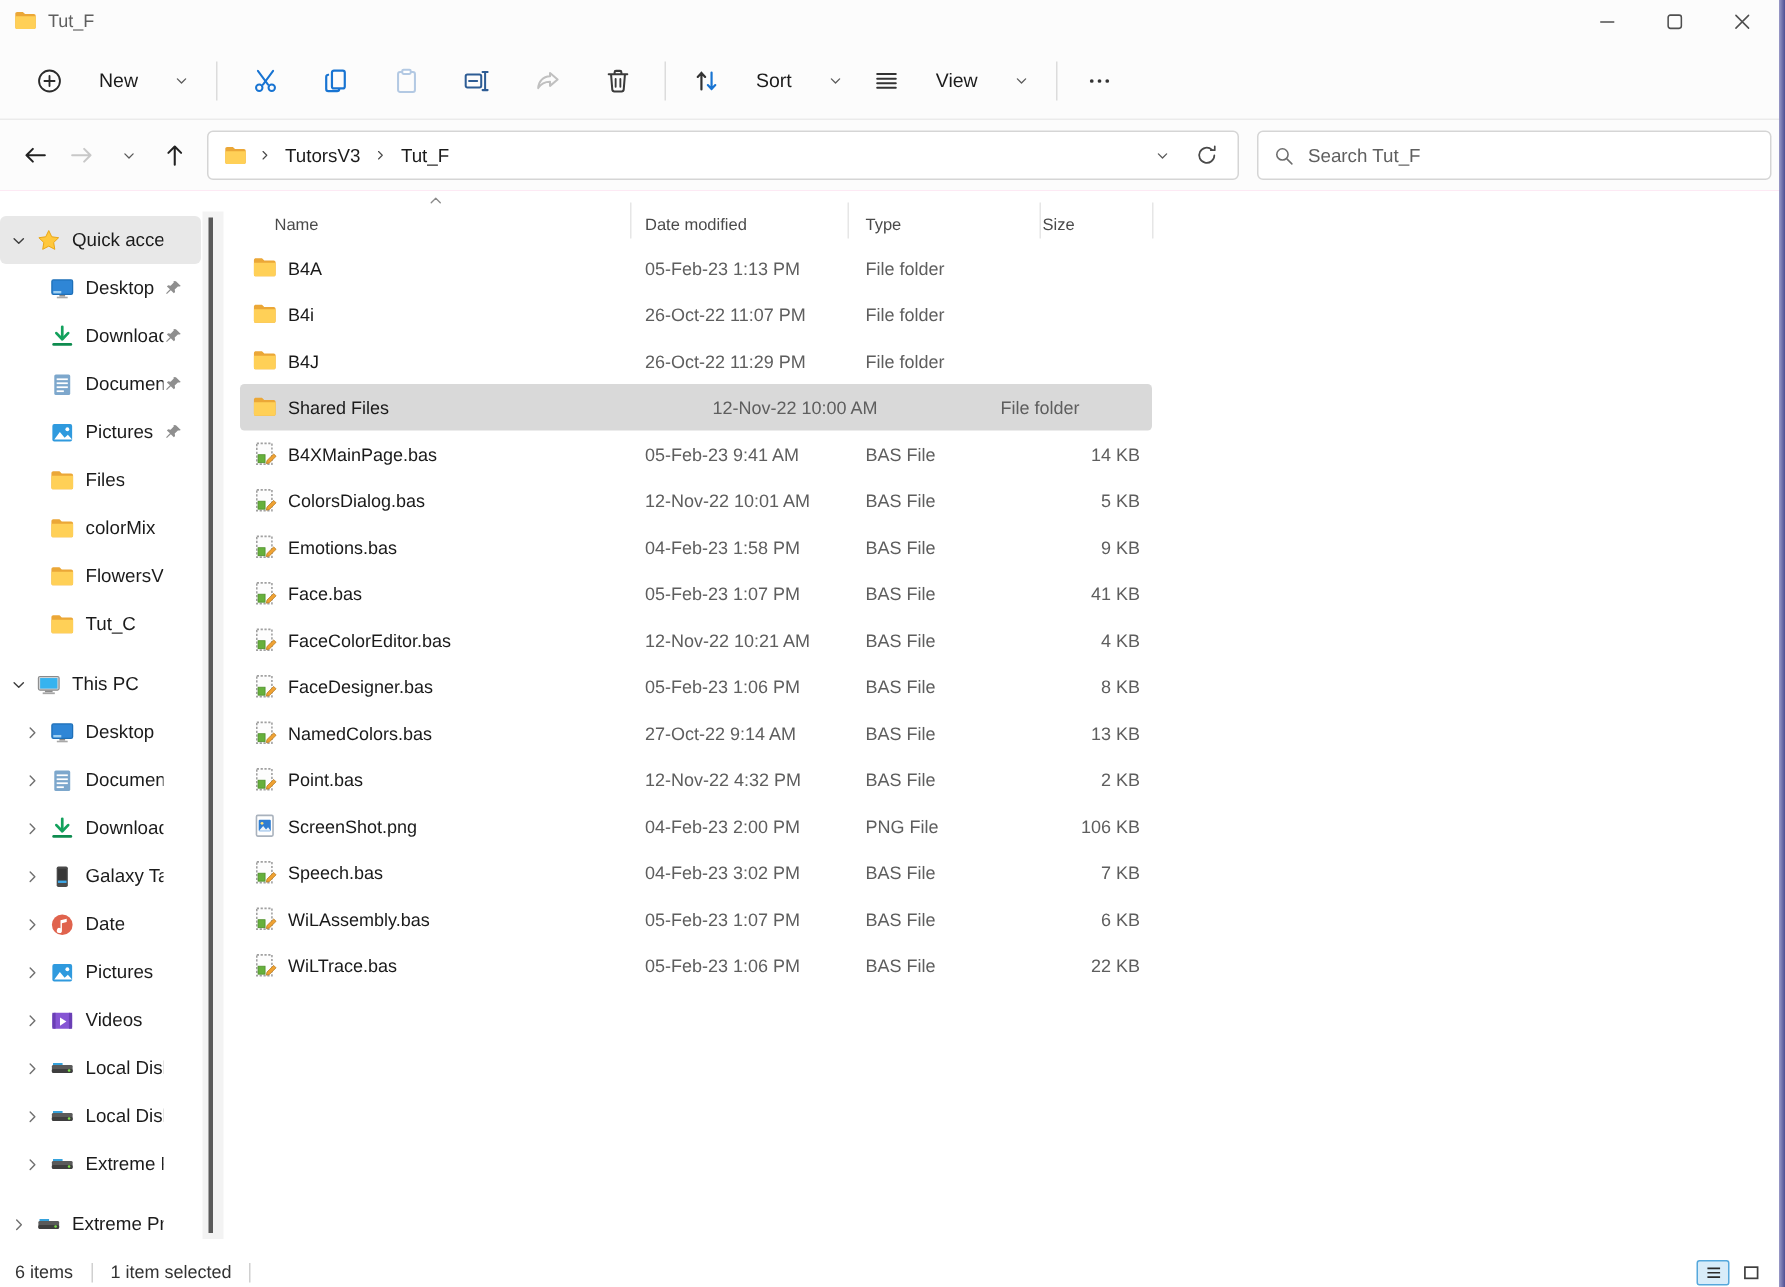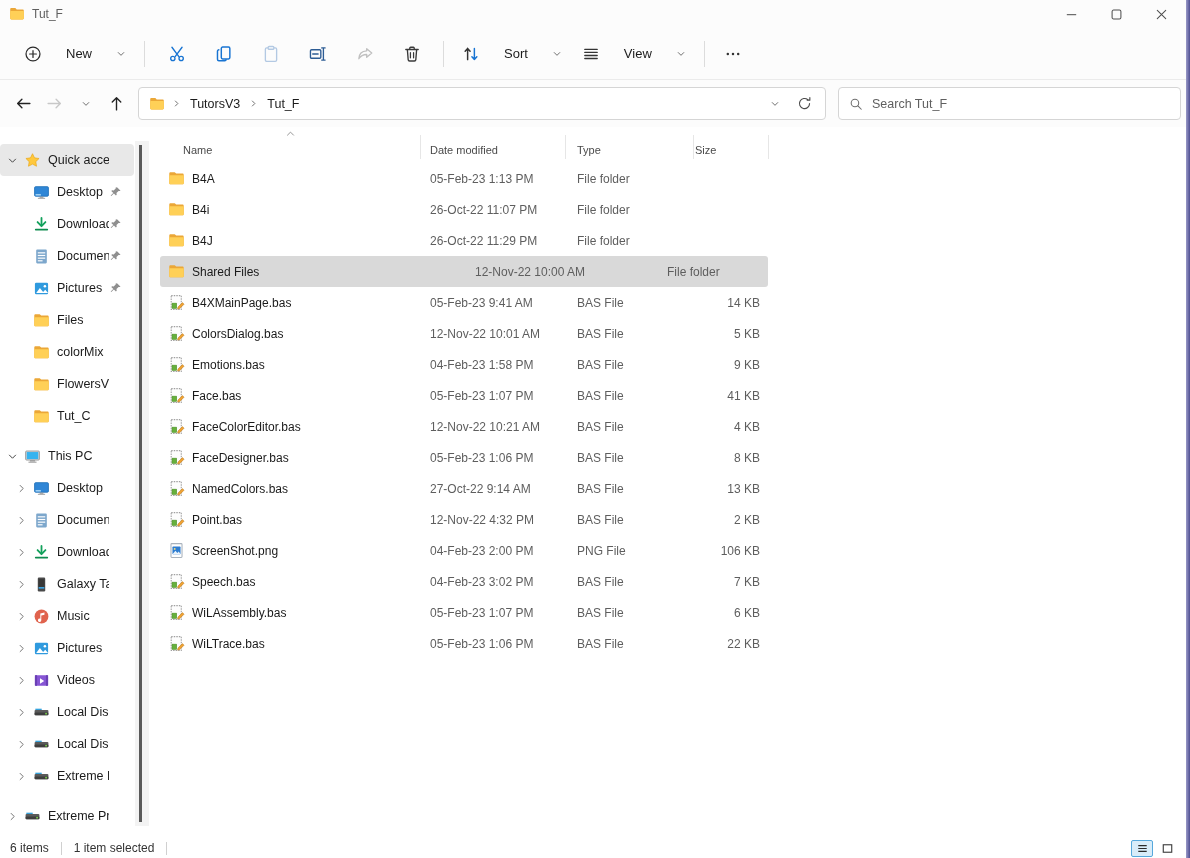--- a/index.html
+++ b/index.html
@@ -630,21 +630,21 @@
 
         <div class="side-item lvl1">
           <span class="expander">
             <svg class="ic-right">
               <use href="#i-right"></use>
             </svg>
           </span>
           <svg class="side-ic ic-music">
             <use href="#i-music"></use>
           </svg>
-          <span class="side-label">Music</span>
+          <span class="side-label">Date</span>
           <svg class="pin">
             <use href="#i-pin"></use>
           </svg>
         </div>
 
         <div class="side-item lvl1">
           <span class="expander">
             <svg class="ic-right">
               <use href="#i-right"></use>
             </svg>

